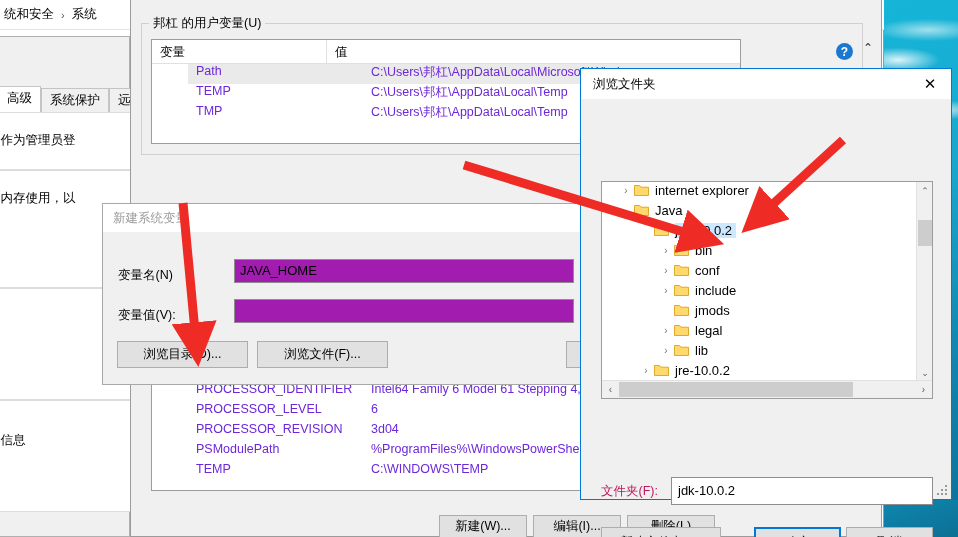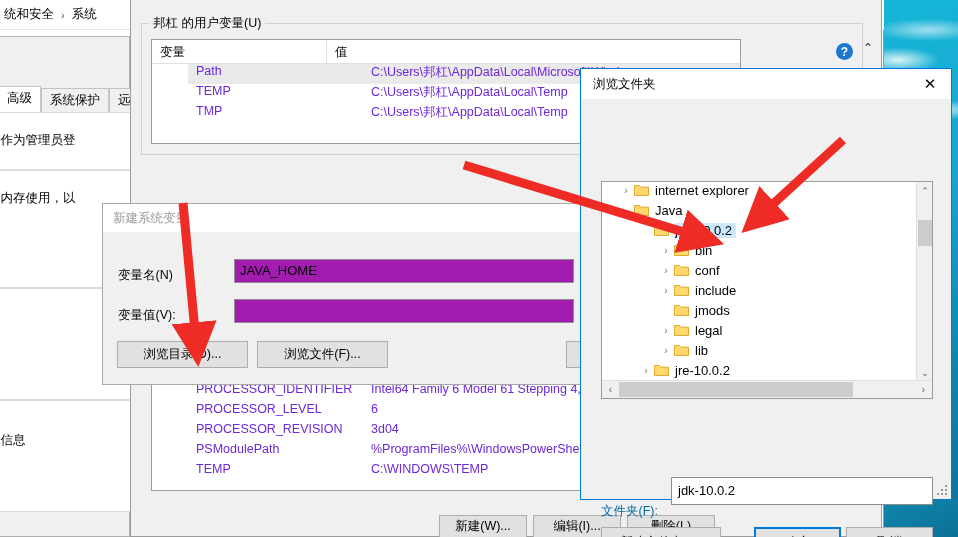--- a/index.html
+++ b/index.html
@@ -190,21 +190,21 @@
   .vscroll .thumb { position: absolute; left: 1px; top: 38px; width: 14px; height: 26px; background: #cdcdcd; }
   .hscroll {
     position: absolute; left: 0; bottom: 0; width: 100%; height: 18px; background: #f0f0f0;
     border-top: 1px solid #e0e0e0; display: flex; align-items: center;
   }
   .hscroll .harrow { width: 17px; height: 17px; display: flex; align-items: center; justify-content: center;
     font-size: 10px; color: #606060; }
   .hscroll .hthumb { height: 15px; background: #cdcdcd; flex: 0 0 234px; }
   .hscroll .htrack { flex: 1; }
 
-  .folder-label { position: absolute; left: 20px; top: 414px; font-size: 12.5px; color: #0369a1; margin-top: 20px; }
+  .folder-label { position: absolute; left: 20px; top: 414px; font-size: 12.5px; color: #be185d; }
   .folder-input {
     position: absolute; left: 90px; top: 408px; width: 262px; height: 28px;
     background: #fff; border: 1px solid #8d8d8d; font-size: 13px; padding: 5px 0 0 6px;
   }
   .browse-buttons { position: absolute; left: 20px; top: 458px; width: 332px; display: flex; }
   .bbtn {
     height: 30px; background: #e1e1e1; border: 1px solid #adadad; font-size: 12.5px;
     display: flex; align-items: center; justify-content: center; cursor: default;
   }
   .grip {

